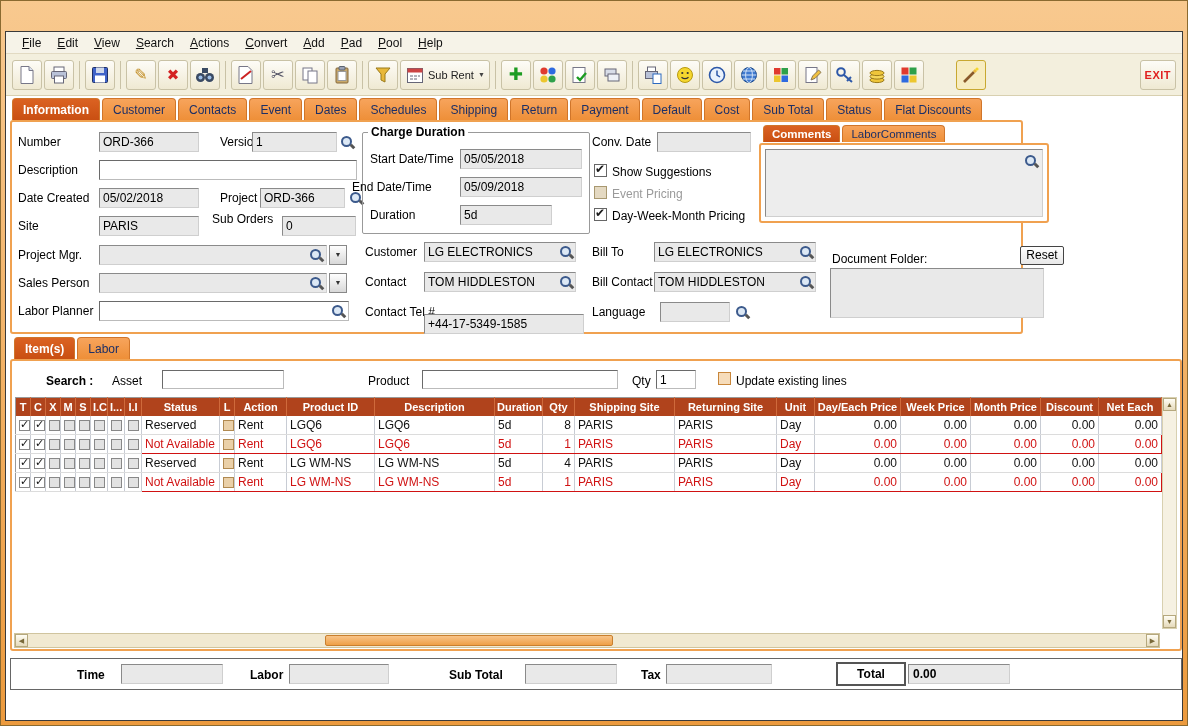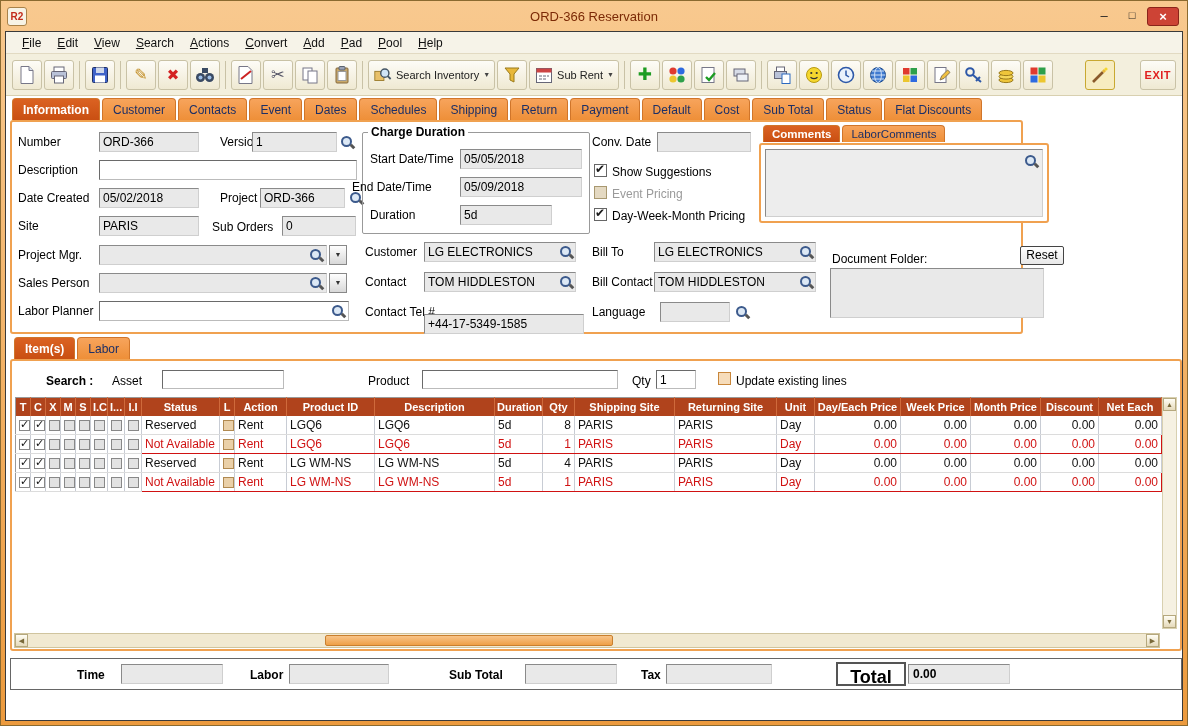--- a/index.html
+++ b/index.html
@@ -103,34 +103,27 @@
   .sarrow{position:absolute;width:13px;height:13px;background:linear-gradient(#fffdf4,#e5dabb);
     border:1px solid #b5a87e;font-size:7px;text-align:center;line-height:12px;color:#7a6a3a;cursor:pointer;}
   .hthumb{position:absolute;left:310px;top:1px;width:288px;height:11px;
     background:linear-gradient(#f8c488,#ef9f46);border:1px solid #c97f2e;border-radius:2px;cursor:grab;}
   
   .slbl{position:absolute;font-size:12px;font-weight:bold;color:#000;white-space:nowrap;}
   .sfld{position:absolute;height:20px;background:#e9e9e9;border:1px solid;
     border-color:#8a8a8a #cfcfcf #cfcfcf #8a8a8a;font:12px "Liberation Sans","DejaVu Sans",sans-serif;
     padding:2px 4px;color:#000;}
   .sfld.bold{font-weight:bold;}
-  .total-box{position:absolute;border:2px solid #555;background:#fff;font-weight:bold;font-size:18px;
+  .total-box{position:absolute;border:2px solid #555;background:#fff;font-weight:bold;font-size:12px;
     text-align:center;padding-top:3px;}
 </style>
 </head>
 <body>
 
 <div class="window">
-  <div class="titlebar">
-    <div class="appicon">R2</div>
-    <div class="title">ORD-366 Reservation</div>
-    <div class="wbtn minb">–</div>
-    <div class="wbtn maxb">□</div>
-    <div class="wbtn closeb">×</div>
-  </div>
 
   <div class="content">
     <div class="menubar">
         <span class="menu-item"><u>F</u>ile</span>
         <span class="menu-item"><u>E</u>dit</span>
         <span class="menu-item"><u>V</u>iew</span>
         <span class="menu-item"><u>S</u>earch</span>
         <span class="menu-item"><u>A</u>ctions</span>
         <span class="menu-item"><u>C</u>onvert</span>
         <span class="menu-item"><u>A</u>dd</span>
@@ -213,31 +206,20 @@
         <button class="tbtn">
           <span class="ticon">
             <svg width="20" height="20" viewBox="0 0 20 20">
               <rect x="4" y="3" width="12" height="15" rx="1" fill="#c9a96a" stroke="#86683a"></rect>
               <rect x="7" y="1.5" width="6" height="3.5" rx="1" fill="#9aa2b4" stroke="#5b6370"></rect>
               <rect x="6" y="6.5" width="8" height="9" fill="#fff" stroke="#999"></rect>
             </svg>
           </span>
         </button>
         <span class="tsep"></span>
-        <button class="tbtn">
-          <span class="ticon">
-            <svg width="22" height="20" viewBox="0 0 22 20">
-              <rect x="2" y="6" width="10" height="10" fill="#e8c06a" stroke="#9a7a2a"></rect>
-              <circle cx="13" cy="8" r="4.5" fill="#cfe4f7" stroke="#456" stroke-width="1.6"></circle>
-              <path d="M16.2 11.2l3.2 3.2" stroke="#456" stroke-width="2"></path>
-            </svg>
-          </span>
-          <span class="tlabel">Search Inventory</span>
-          <span class="tarrow">▼</span>
-        </button>
         <button class="tbtn">
           <span class="ticon">
             <svg width="20" height="20" viewBox="0 0 20 20">
               <path d="M3 3h14l-5 6v8l-4-2v-6z" fill="#e8b83a" stroke="#9a7a1a"></path>
             </svg>
           </span>
         </button>
         <button class="tbtn">
           <span class="ticon">
             <svg width="20" height="20" viewBox="0 0 20 20">
@@ -405,21 +387,21 @@
       <input class="fld white" style="left: 87px; top: 38px; width: 258px;" value="">
 
       <span class="lbl" style="left:6px;top:69px">Date Created</span>
       <input class="fld" style="left: 87px; top: 66px; width: 100px;" value="05/02/2018">
       <span class="lbl" style="left:208px;top:69px">Project</span>
       <input class="fld" style="left: 248px; top: 66px; width: 85px;" value="ORD-366">
       <span class="sicon" style="left:336px;top:68px"></span>
 
       <span class="lbl" style="left:6px;top:97px">Site</span>
       <input class="fld" style="left: 87px; top: 94px; width: 100px;" value="PARIS">
-      <span class="lbl" style="left:200px;top:98px">Sub Orders</span>
+      <span class="lbl" style="left:200px;top:90px">Sub Orders</span>
       <input class="fld" style="left: 270px; top: 94px; width: 74px;" value="0">
 
       <span class="lbl" style="left:6px;top:126px">Project Mgr.</span>
       <input class="fld" style="left: 87px; top: 123px; width: 228px;" value="">
       <span class="sicon" style="left:296px;top:125px"></span>
       <span class="combo" style="left:317px;top:123px">▼</span>
 
       <span class="lbl" style="left:6px;top:154px">Sales Person</span>
       <input class="fld" style="left: 87px; top: 151px; width: 228px;" value="">
       <span class="sicon" style="left:296px;top:153px"></span>

